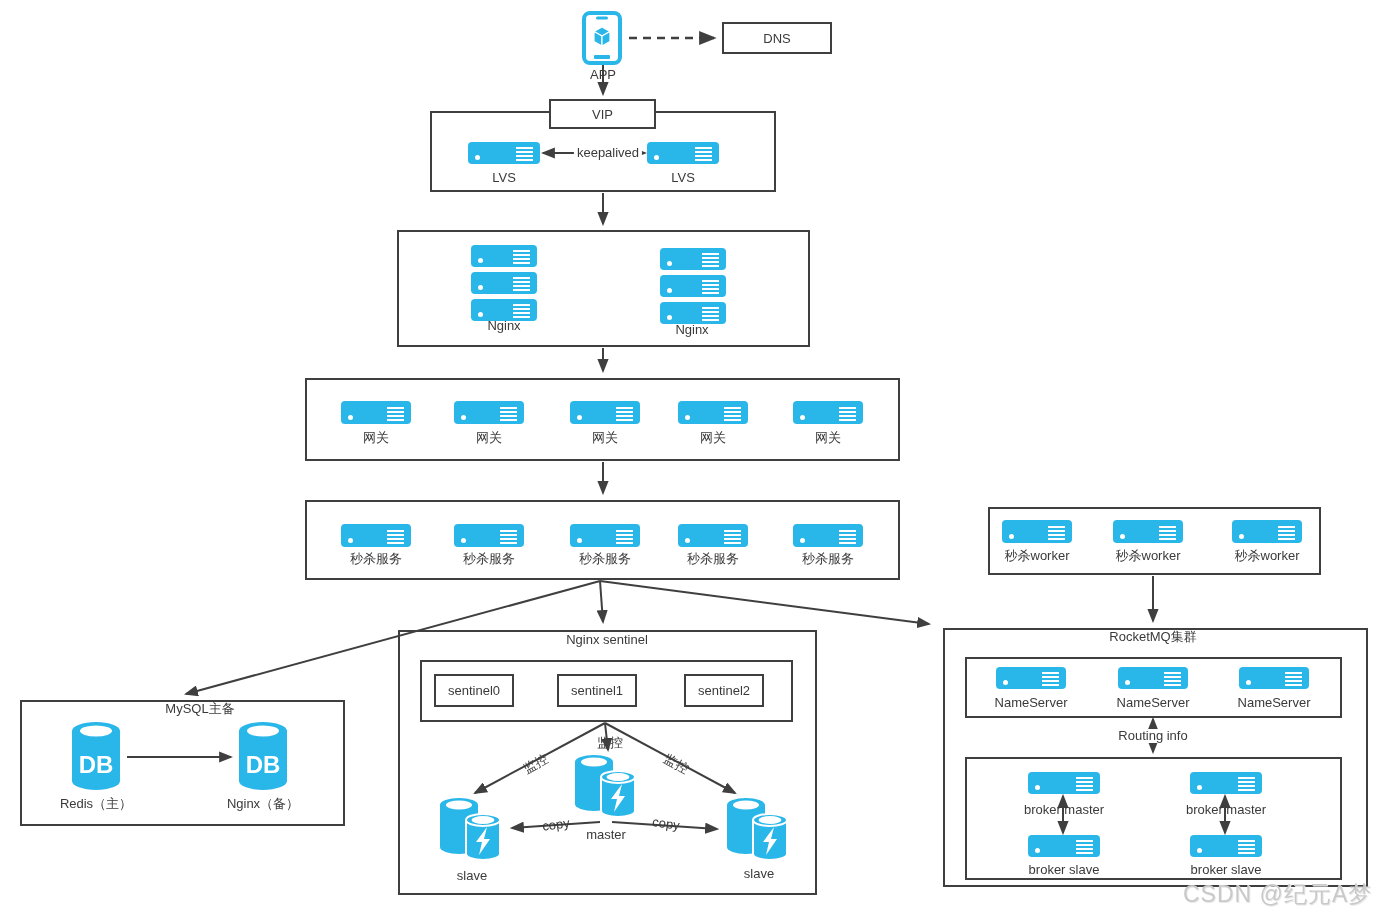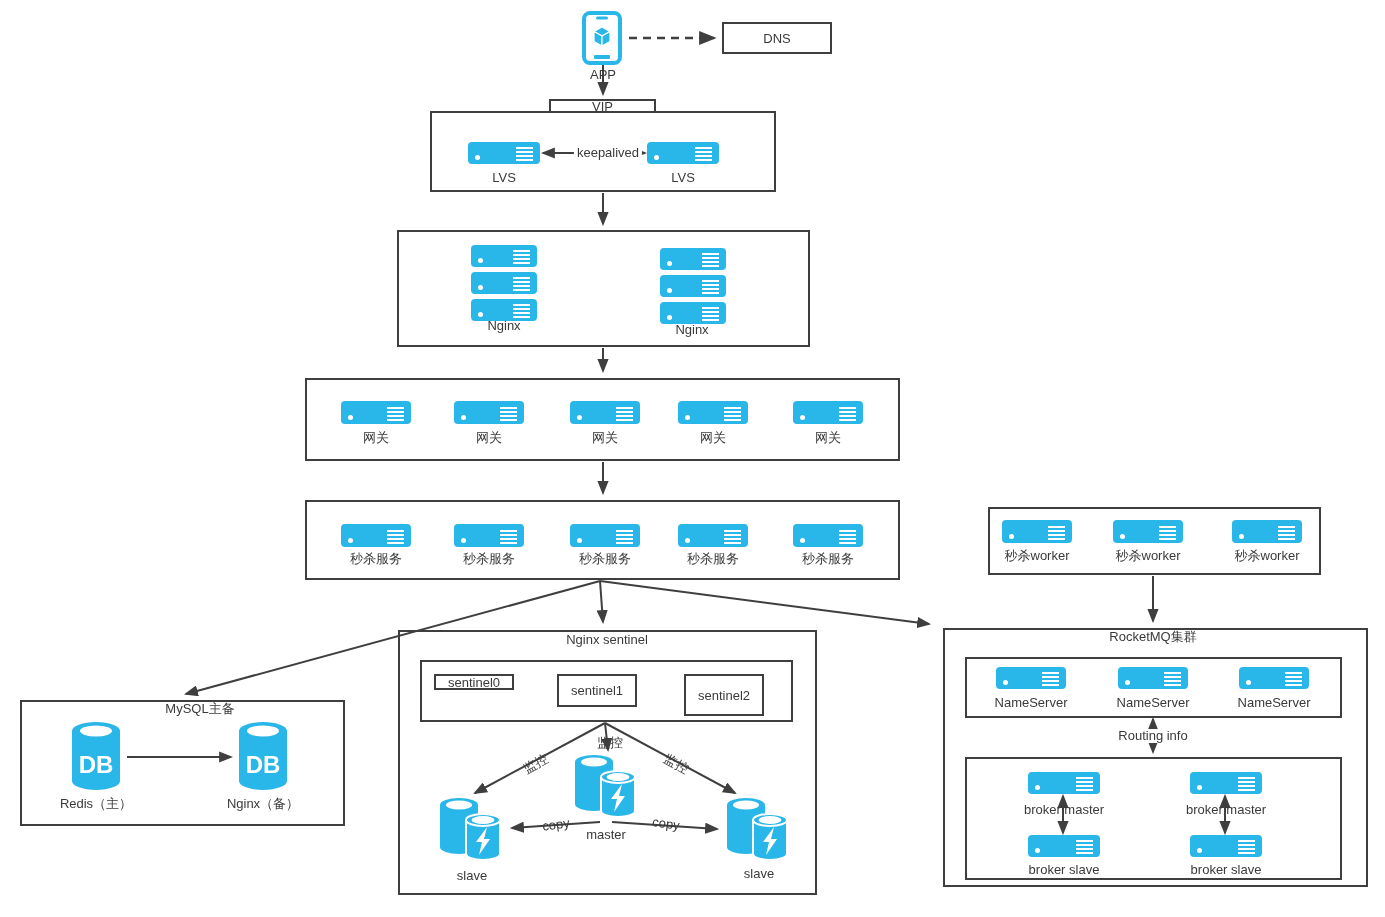--- a/index.html
+++ b/index.html
@@ -30,39 +30,39 @@
   .rot-sr{transform:translateX(-50%) rotate(8deg);}
   .watermark{position:absolute; z-index:5; font-size:23px; letter-spacing:1px; color:var(--watermark);
              text-shadow:1px 1px 0 #e8e8e8; white-space:nowrap;}
 </style>
 </head>
 <body>
 
 <div id="canvas">
 
   <div class="box" style="left:430px;top:111px;width:346px;height:81px"></div>
-  <div class="cbox" style="left:549px;top:99px;width:107px;height:14px">
+  <div class="cbox" style="left:549px;top:99px;width:107px;height:30px">
       <span>VIP</span>
     </div>
   <div class="cbox" style="left:722px;top:22px;width:110px;height:32px">
       <span>DNS</span>
     </div>
   <div class="box" style="left:397px;top:230px;width:413px;height:117px"></div>
   <div class="box" style="left:305px;top:378px;width:595px;height:83px"></div>
   <div class="box" style="left:305px;top:500px;width:595px;height:80px"></div>
   <div class="box" style="left:988px;top:507px;width:333px;height:68px"></div>
   <div class="box" style="left:398px;top:630px;width:419px;height:265px"></div>
   <div class="box" style="left:420px;top:660px;width:373px;height:62px"></div>
-  <div class="cbox" style="left:434px;top:674px;width:80px;height:16px">
+  <div class="cbox" style="left:434px;top:674px;width:80px;height:33px">
       <span>sentinel0</span>
     </div>
   <div class="cbox" style="left:557px;top:674px;width:80px;height:33px">
       <span>sentinel1</span>
     </div>
-  <div class="cbox" style="left:684px;top:674px;width:80px;height:42px">
+  <div class="cbox" style="left:684px;top:674px;width:80px;height:33px">
       <span>sentinel2</span>
     </div>
   <div class="box" style="left:20px;top:700px;width:325px;height:126px"></div>
   <div class="box" style="left:943px;top:628px;width:425px;height:259px"></div>
   <div class="box" style="left:965px;top:657px;width:377px;height:61px"></div>
   <div class="box" style="left:965px;top:757px;width:377px;height:123px"></div>
 
   <svg id="wires" width="1385" height="917">
     <defs>
       <marker id="arr" viewBox="0 0 10 8" markerWidth="7" markerHeight="5.6" refX="8.5" refY="4" orient="auto-start-reverse">
@@ -442,13 +442,14 @@
   <div class="label" style="left:1153px;top:630px">RocketMQ集群</div>
   <div class="label" style="left:1031px;top:696px">NameServer</div>
   <div class="label" style="left:1153px;top:696px">NameServer</div>
   <div class="label" style="left:1274px;top:696px">NameServer</div>
   <div class="label bg" style="left:1153px;top:729px">Routing info</div>
   <div class="label" style="left:1064px;top:803px">broker master</div>
   <div class="label" style="left:1226px;top:803px">broker master</div>
   <div class="label" style="left:1064px;top:863px">broker slave</div>
   <div class="label" style="left:1226px;top:863px">broker slave</div>
 
+  <div class="watermark" style="left:1183px;top:879px">CSDN @纪元A梦</div>
 </div>
 
 </body></html>

